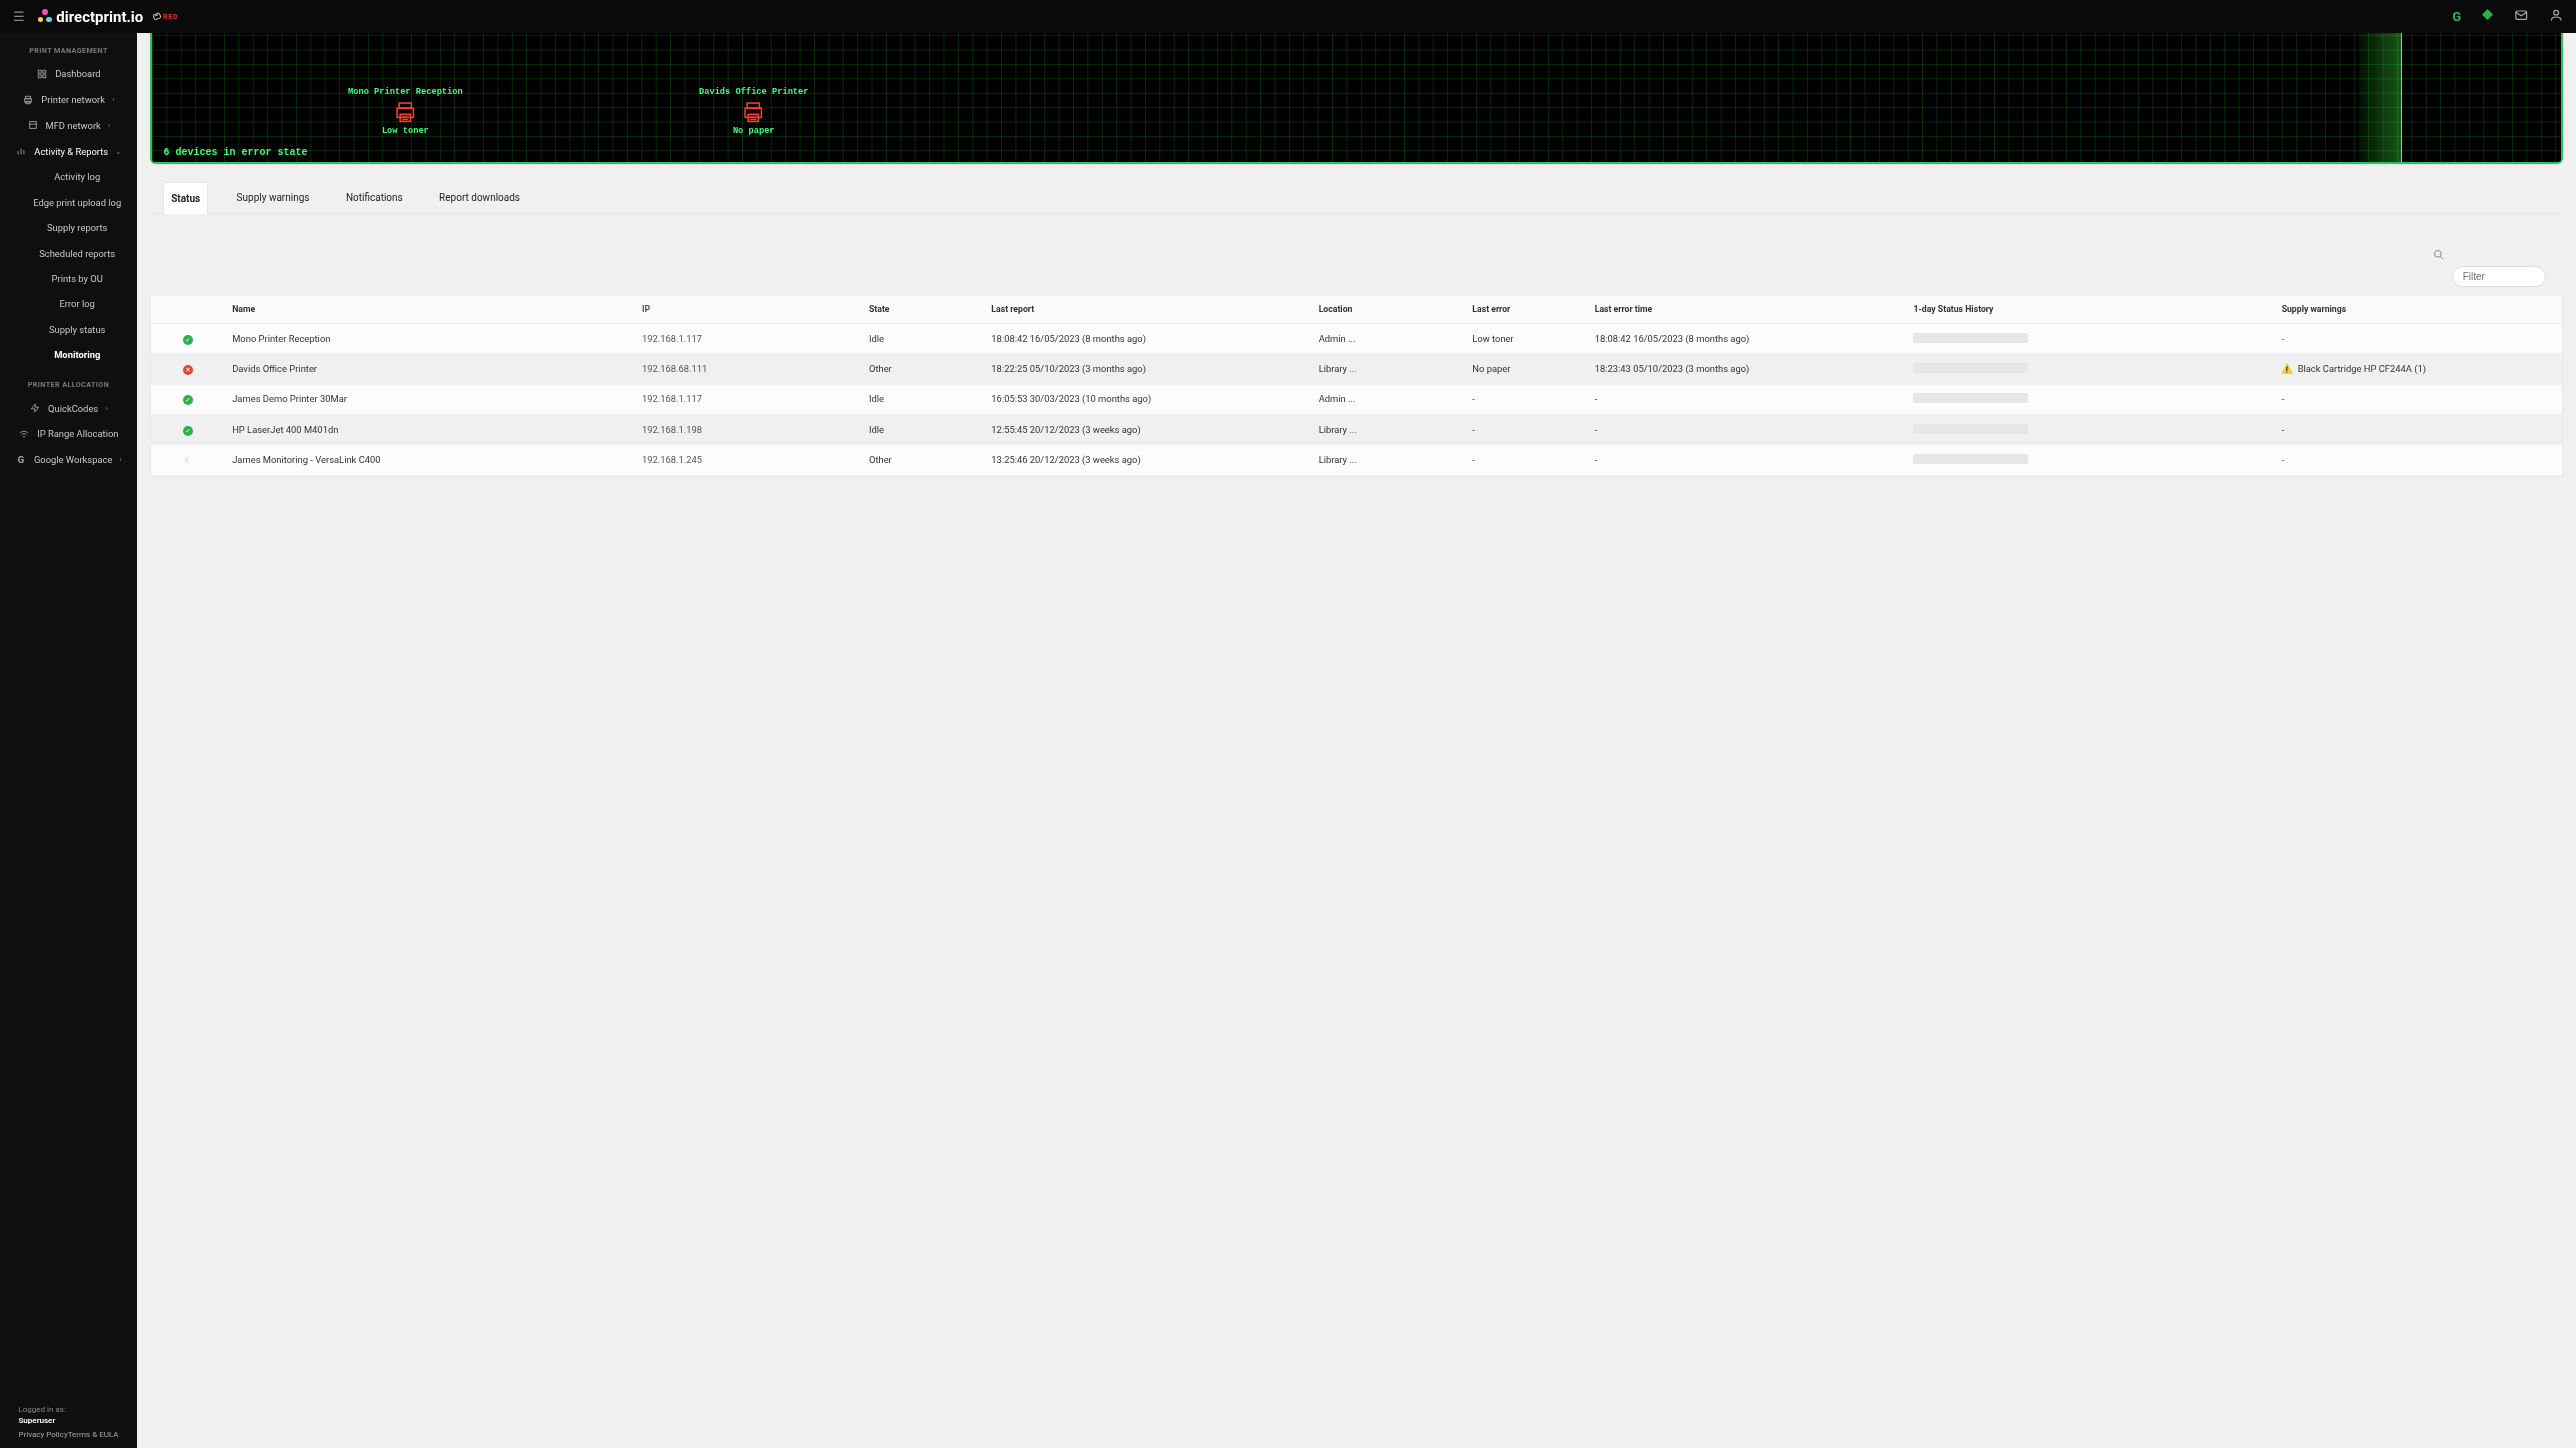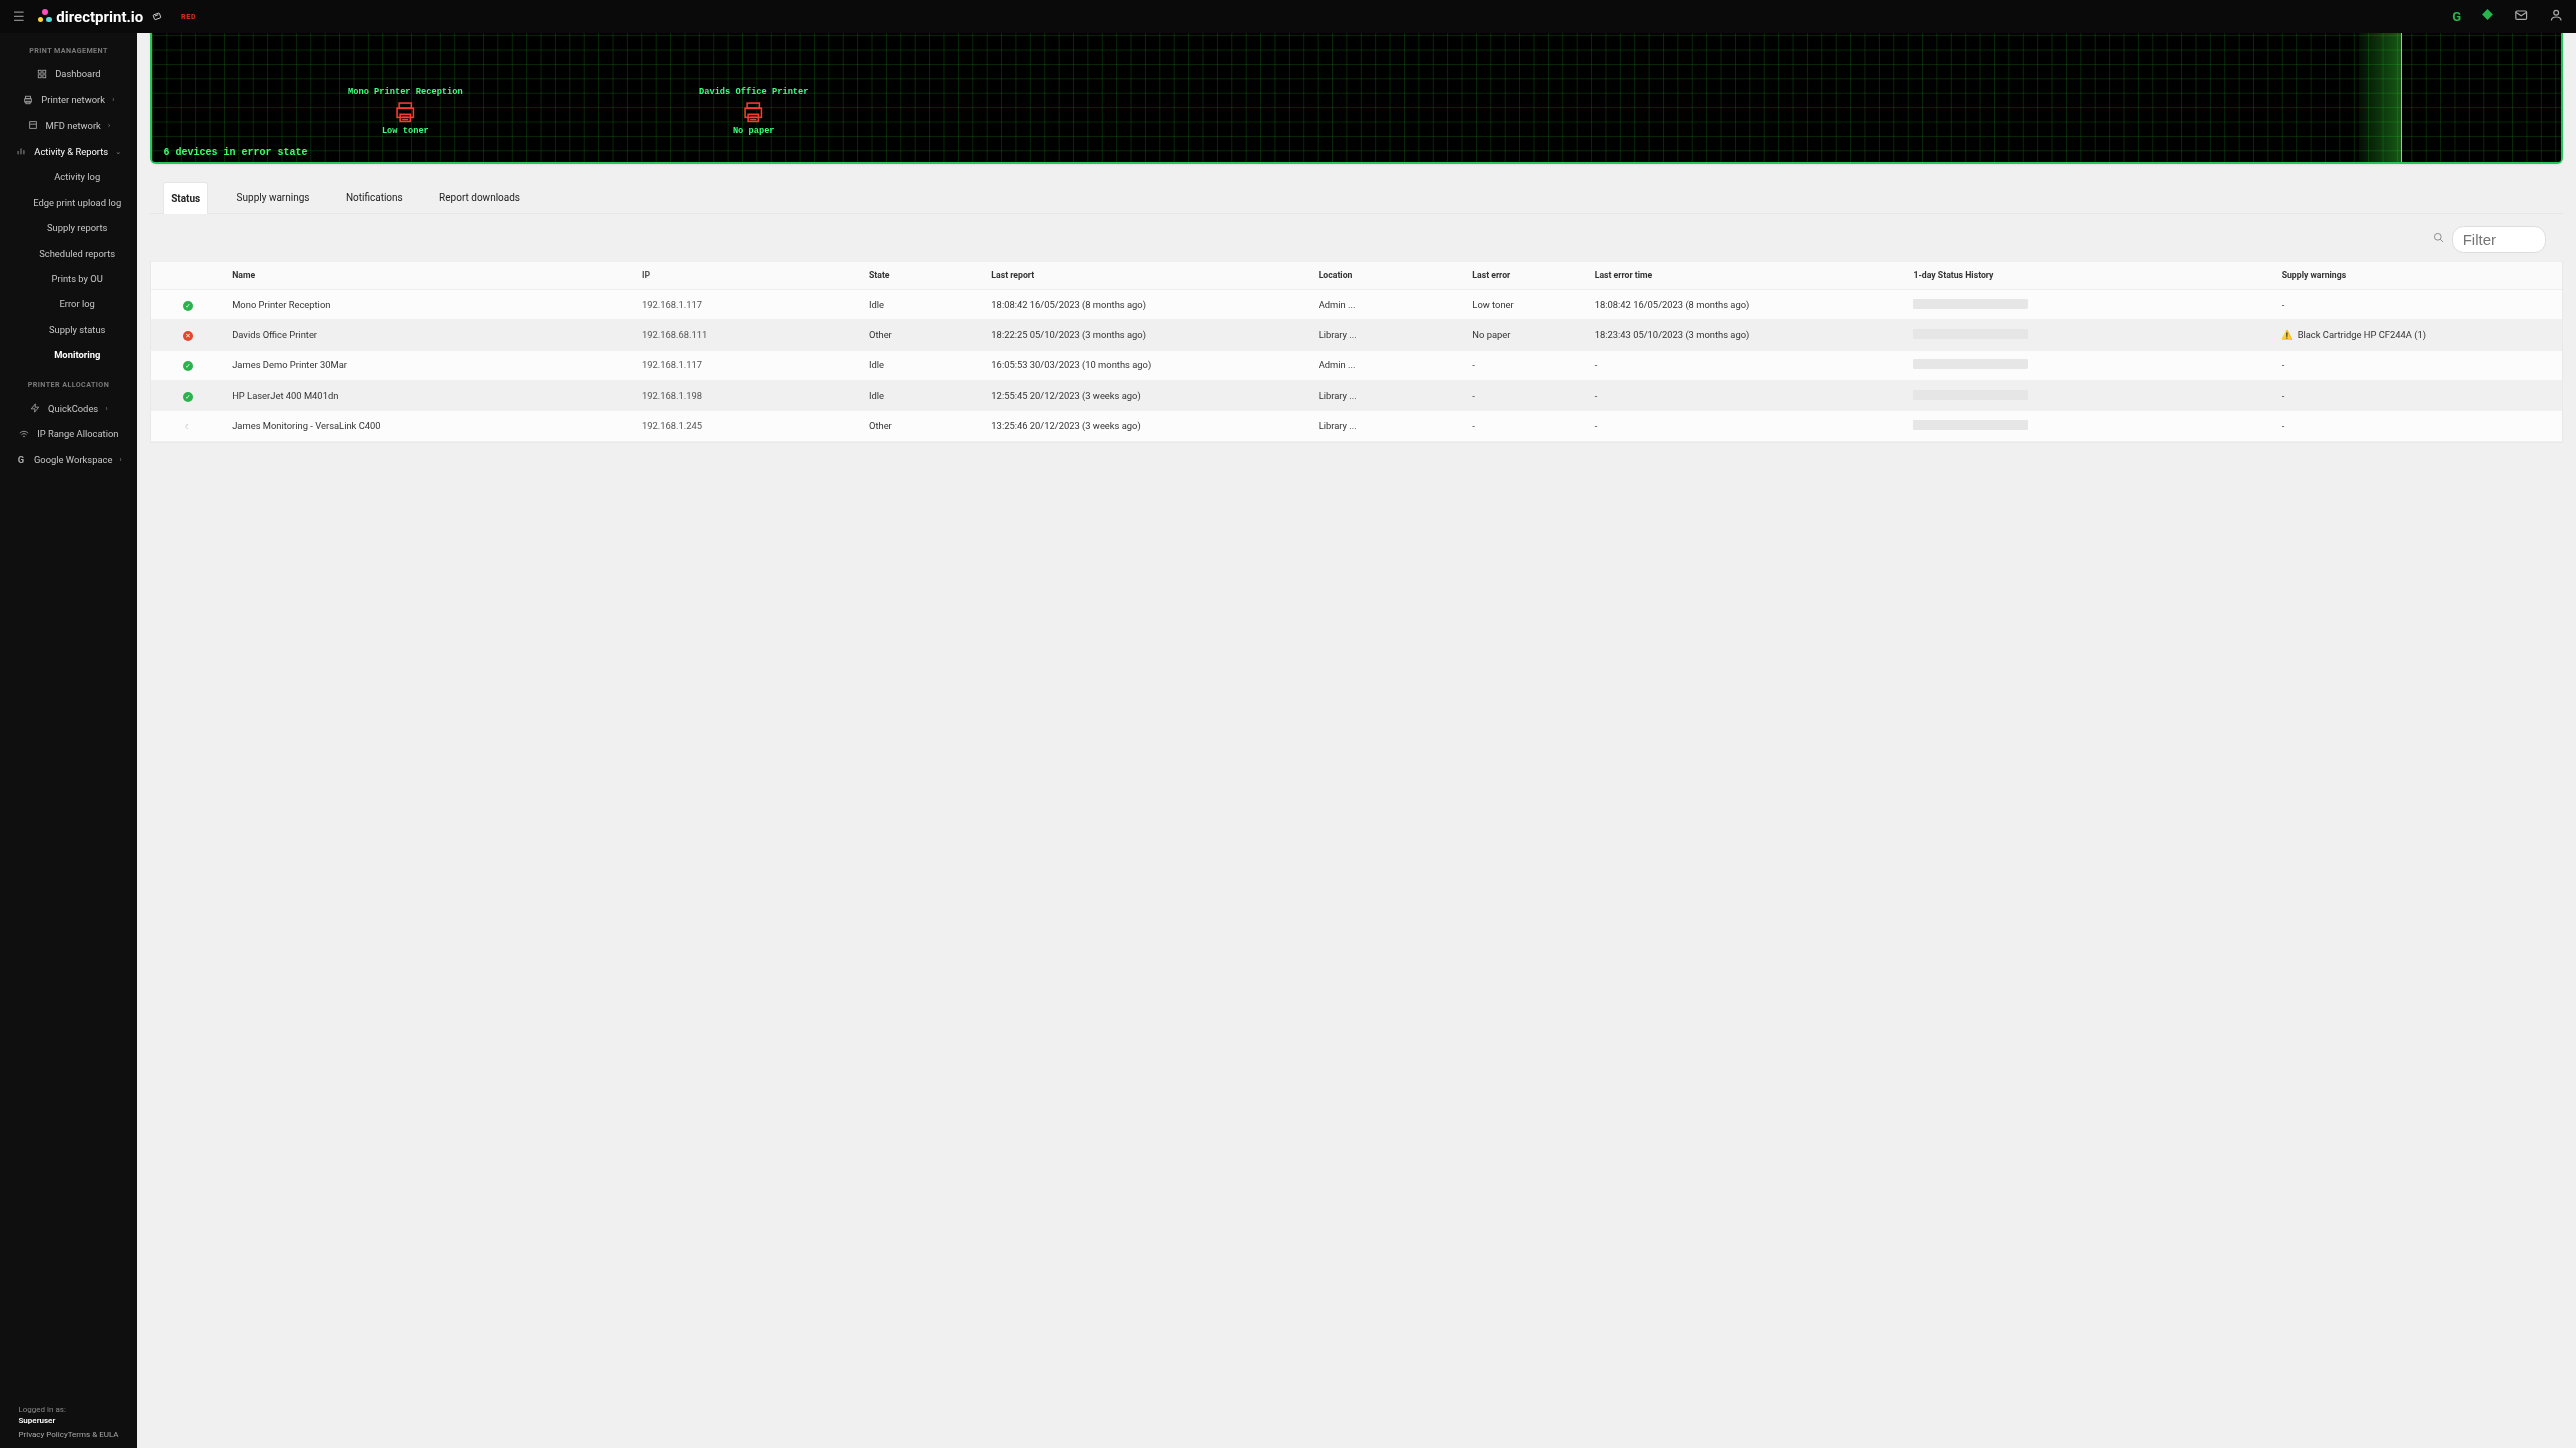--- a/index.html
+++ b/index.html
@@ -8,21 +8,21 @@
 
   
   .topbar { position: fixed; top: 0; left: 0; right: 0; height: 33px; background: #0a0a0a; display: flex; align-items: center; z-index: 100; padding: 0 13px; }
   .menu-btn { color: #888; font-size: 13px; cursor: pointer; margin-right: 13px; }
   .logo { display: flex; align-items: center; gap: 4.3px; }
   .logo-mark { width: 14.4px; height: 14.4px; position: relative; }
   .logo-mark::before { content: ''; position: absolute; width: 5.8px; height: 5.8px; border-radius: 50%; background: #ff4dbf; top: 0; left: 4.3px; }
   .logo-mark::after { content: ''; position: absolute; width: 5.8px; height: 5.8px; border-radius: 50%; background: #ffd23f; bottom: 1.4px; left: 0px; }
   .logo-mark .dot3 { position: absolute; width: 5.8px; height: 5.8px; border-radius: 50%; background: #5dd8d8; bottom: 1.4px; right: 0; }
   .logo-text { color: #fff; font-weight: 700; font-size: 15px; }
-  .logo-sub { display: flex; align-items: center; gap: 19px; color: #d9281c; font-size: 7.2px; font-weight: 800; letter-spacing: 0.7px; margin-left: 4.3px; }
+  .logo-sub { display: flex; align-items: center; gap: 1px; color: #d9281c; font-size: 7.2px; font-weight: 800; letter-spacing: 0.7px; margin-left: 4.3px; }
   .logo-sub svg { transform: rotate(-20deg); }
   .topbar-right { margin-left: auto; display: flex; gap: 20px; align-items: center; }
   .top-icon { color: #aaa; cursor: pointer; }
   .top-icon.green { color: #2bb24c; }
   .top-icon.green-fill { color: #2bb24c; }
 
   
   .sidebar { width: 137px; background: #0f0f0f; color: #c8c8c8; padding-top: 33px; display: flex; flex-direction: column; font-size: 9.4px; height: 100vh; overflow-y: auto; align-items: center; }
   .side-section-title { color: #7a7a7a; font-size: 7.2px; font-weight: 700; letter-spacing: 0.4px; padding: 13px 10px 5.8px 10px; }
   .side-item { display: flex; align-items: center; gap: 7.2px; padding: 7.2px 10px; cursor: pointer; color: #c8c8c8; position: relative; }
@@ -61,21 +61,21 @@
   .ra2 { top: 95px; left: 547px; }
 
   
   .tabs { display: flex; gap: 20px; padding: 4.3px 13px 0 13px; margin: 0 13px 0 13px; border-bottom: 0.7px solid #e6e6e6; }
   .tab { padding: 10px 7.2px; font-size: 10px; color: #222; cursor: pointer; border: 0.7px solid transparent; border-bottom: none; border-radius: 2.9px 2.9px 0 0; }
   .tab.active { font-weight: 700; border-color: #e6e6e6; background: #fff; position: relative; top: 0.7px; }
 
   
   .filter-row { display: flex; justify-content: flex-end; align-items: center; gap: 7.2px; padding: 11.5px 17.3px 7.2px 17.3px; margin: 0 13px; }
   .filter-row .search-icon { color: #888; }
-  .filter-input { border: 0.7px solid #ddd; border-radius: 11.5px; padding: 4.3px 10px; font-size: 15px; width: 94px; outline: none; }
+  .filter-input { border: 0.7px solid #ddd; border-radius: 11.5px; padding: 4.3px 10px; font-size: 10px; width: 94px; outline: none; margin-top: 40px; }
 
   
   .table-wrap { margin: 0 13px 13px 13px; border: 0.7px solid #e8e8e8; border-top: none; }
   table { width: 100%; border-collapse: collapse; font-size: 9.4px; }
   thead th { text-align: left; background: #fafafa; color: #333; font-weight: 700; font-size: 8.7px; padding: 8.7px 7.2px; border-bottom: 0.7px solid #eee; border-top: 0.7px solid #eee; }
   tbody td { padding: 8.7px 7.2px; border-bottom: 0.7px solid #f1f1f1; color: #333; vertical-align: top; }
   tbody tr:nth-child(odd) { background: #fcfcfc; }
   .col-status { width: 26px; text-align: center; }
   .col-name { width: 144px; }
   .col-ip { width: 58px; color: #555; }

